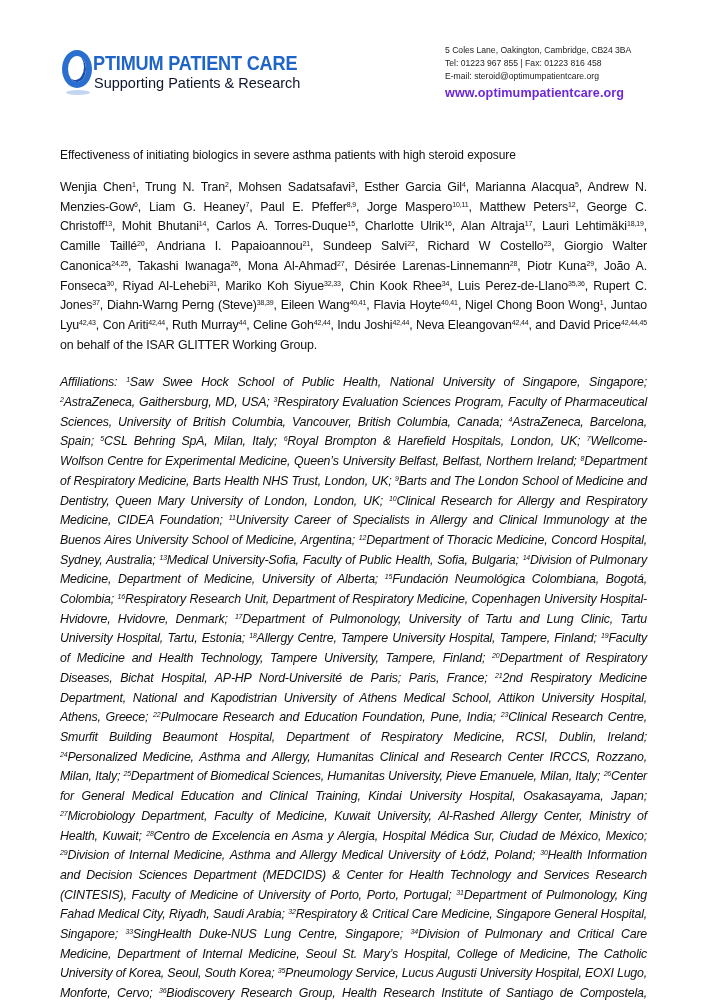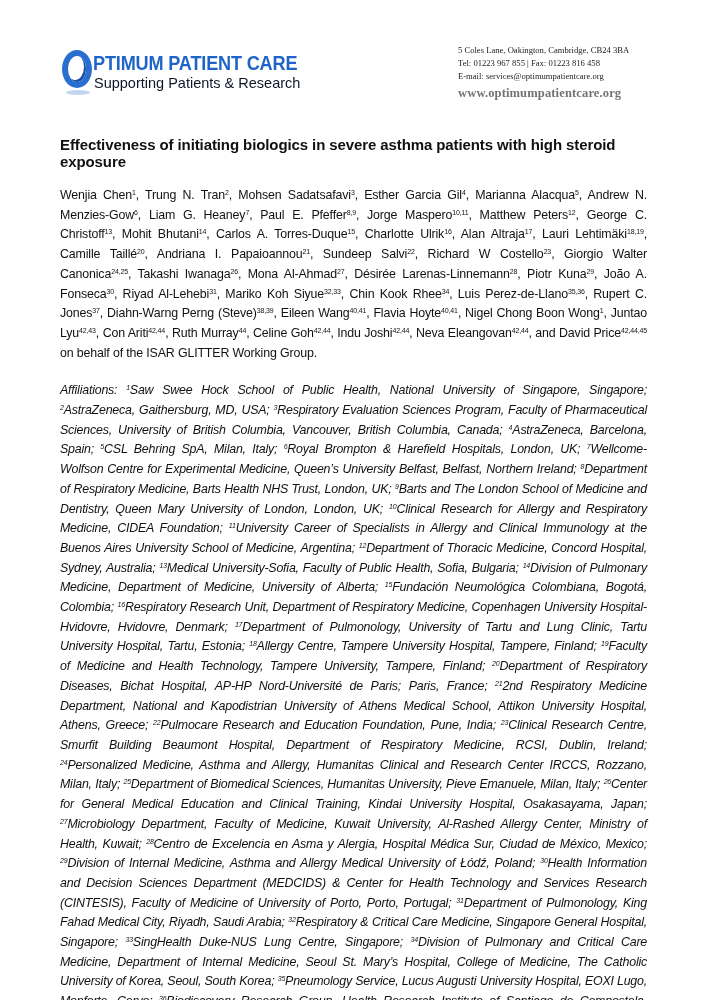--- a/index.html
+++ b/index.html
@@ -8,43 +8,43 @@
   .letterhead { position: absolute; left: 0; top: 0; width: 707px; height: 110px; }
   .logo { position: absolute; left: 60px; top: 48px; width: 240px; height: 52px; }
   .logo-ring { position: absolute; left: 2px; top: 2px; width: 30px; height: 38px; border-radius: 50%;
     border: 6px solid #2a6fd0; box-sizing: border-box;
     box-shadow: inset -2px -2px 0 #1a4fa8; }
   .logo-ring-shadow { position: absolute; left: 6px; top: 42px; width: 24px; height: 5px; border-radius: 50%; background: #a9c4ea; opacity: .7; }
   .logo-name { position: absolute; left: 33px; top: 4px; font-family: "Liberation Sans", sans-serif; font-weight: bold;
     font-size: 19.5px; color: #1f64c8; letter-spacing: -0.2px; transform: scaleX(0.93); transform-origin: left; white-space: nowrap; }
   .logo-tag { position: absolute; left: 34px; top: 27px; font-size: 14.5px; color: #0f172a; white-space: nowrap; }
 
-  .contact { position: absolute; left: 458px; top: 44px; font-size: 8.6px; line-height: 13.2px; color: #222; font-family: Liberation Serif, serif; }
-  .contact .web { font-size: 12.6px; font-weight: bold; color: #737373; margin-top: 2px; line-height: 15px; letter-spacing: 0.1px; }
+  .contact { position: absolute; left: 445px; top: 44px; font-size: 8.6px; line-height: 13.2px; color: #222; }
+  .contact .web { font-size: 12.6px; font-weight: bold; color: #6d28d9; margin-top: 2px; line-height: 15px; letter-spacing: 0.1px; }
 
   .content { position: absolute; left: 60px; top: 132px; width: 587px; font-family: "Liberation Sans", sans-serif; }
-  .title { font-weight: bold; font-size: 15px; margin: 4px 0 16px 0; letter-spacing: -0.1px; }
+  .title { font-weight: normal; font-size: 12px; margin: 16px 0 16px 0; letter-spacing: -0.1px; }
   .authors { font-size: 12.4px; line-height: 19.7px; text-align: justify; margin: 0; letter-spacing: -0.15px; }
   .affiliations { font-style: italic; font-size: 12.4px; line-height: 19.7px; text-align: justify; margin: 18px 0 0 0; letter-spacing: -0.2px; }
   sup { font-size: 7px; line-height: 0; vertical-align: 4.5px; }
 </style>
 </head>
 <body>
 
 <div class="letterhead">
   <div class="logo">
     <div class="logo-ring"></div>
     <div class="logo-ring-shadow"></div>
     <div class="logo-name">PTIMUM PATIENT CARE</div>
     <div class="logo-tag">Supporting Patients &amp; Research</div>
   </div>
   <div class="contact">
     <div>5 Coles Lane, Oakington, Cambridge, CB24 3BA</div>
     <div>Tel: 01223 967 855 | Fax: 01223 816 458</div>
-    <div>E-mail:  services@optimumpatientcare.org</div>
+    <div>E-mail:  steroid@optimumpatientcare.org</div>
     <div class="web">www.optimumpatientcare.org</div>
   </div>
 </div>
 
 <div class="content">
   <h1 class="title">Effectiveness of initiating biologics in severe asthma patients with high steroid exposure</h1>
   <p class="authors" id="authors"><span>Wenjia Chen</span><sup>1</sup>, <span>Trung N. Tran</span><sup>2</sup>, <span>Mohsen Sadatsafavi</span><sup>3</sup>, <span>Esther Garcia Gil</span><sup>4</sup>, <span>Marianna Alacqua</span><sup>5</sup>, <span>Andrew N. Menzies-Gow</span><sup>6</sup>, <span>Liam G. Heaney</span><sup>7</sup>, <span>Paul E. Pfeffer</span><sup>8,9</sup>, <span>Jorge Maspero</span><sup>10,11</sup>, <span>Matthew Peters</span><sup>12</sup>, <span>George C. Christoff</span><sup>13</sup>, <span>Mohit Bhutani</span><sup>14</sup>, <span>Carlos A. Torres-Duque</span><sup>15</sup>, <span>Charlotte Ulrik</span><sup>16</sup>, <span>Alan Altraja</span><sup>17</sup>, <span>Lauri Lehtimäki</span><sup>18,19</sup>, <span>Camille Taillé</span><sup>20</sup>, <span>Andriana I. Papaioannou</span><sup>21</sup>, <span>Sundeep Salvi</span><sup>22</sup>, <span>Richard W Costello</span><sup>23</sup>, <span>Giorgio Walter Canonica</span><sup>24,25</sup>, <span>Takashi Iwanaga</span><sup>26</sup>, <span>Mona Al-Ahmad</span><sup>27</sup>, <span>Désirée Larenas-Linnemann</span><sup>28</sup>, <span>Piotr Kuna</span><sup>29</sup>, <span>João A. Fonseca</span><sup>30</sup>, <span>Riyad Al-Lehebi</span><sup>31</sup>, <span>Mariko Koh Siyue</span><sup>32,33</sup>, <span>Chin Kook Rhee</span><sup>34</sup>, <span>Luis Perez-de-Llano</span><sup>35,36</sup>, <span>Rupert C. Jones</span><sup>37</sup>, <span>Diahn-Warng Perng (Steve)</span><sup>38,39</sup>, <span>Eileen Wang</span><sup>40,41</sup>, <span>Flavia Hoyte</span><sup>40,41</sup>, <span>Nigel Chong Boon Wong</span><sup>1</sup>, <span>Juntao Lyu</span><sup>42,43</sup>, <span>Con Ariti</span><sup>42,44</sup>, <span>Ruth Murray</span><sup>44</sup>, <span>Celine Goh</span><sup>42,44</sup>, <span>Indu Joshi</span><sup>42,44</sup>, <span>Neva Eleangovan</span><sup>42,44</sup>, and <span>David Price</span><sup>42,44,45</sup> <span>on behalf of the ISAR GLITTER Working Group.</span></p>
   <p class="affiliations" id="affiliations"><span>Affiliations:</span> <span><sup>1</sup><span>Saw Swee Hock School of Public Health, National University of Singapore, Singapore;</span></span> <span><sup>2</sup><span>AstraZeneca, Gaithersburg, MD, USA;</span></span> <span><sup>3</sup><span>Respiratory Evaluation Sciences Program, Faculty of Pharmaceutical Sciences, University of British Columbia, Vancouver, British Columbia, Canada;</span></span> <span><sup>4</sup><span>AstraZeneca, Barcelona, Spain;</span></span> <span><sup>5</sup><span>CSL Behring SpA, Milan, Italy;</span></span> <span><sup>6</sup><span>Royal Brompton &amp; Harefield Hospitals, London, UK;</span></span> <span><sup>7</sup><span>Wellcome-Wolfson Centre for Experimental Medicine, Queen’s University Belfast, Belfast, Northern Ireland;</span></span> <span><sup>8</sup><span>Department of Respiratory Medicine, Barts Health NHS Trust, London, UK;</span></span> <span><sup>9</sup><span>Barts and The London School of Medicine and Dentistry, Queen Mary University of London, London, UK;</span></span> <span><sup>10</sup><span>Clinical Research for Allergy and Respiratory Medicine, CIDEA Foundation;</span></span> <span><sup>11</sup><span>University Career of Specialists in Allergy and Clinical Immunology at the Buenos Aires University School of Medicine, Argentina;</span></span> <span><sup>12</sup><span>Department of Thoracic Medicine, Concord Hospital, Sydney, Australia;</span></span> <span><sup>13</sup><span>Medical University-Sofia, Faculty of Public Health, Sofia, Bulgaria;</span></span> <span><sup>14</sup><span>Division of Pulmonary Medicine, Department of Medicine, University of Alberta;</span></span> <span><sup>15</sup><span>Fundación Neumológica Colombiana, Bogotá, Colombia;</span></span> <span><sup>16</sup><span>Respiratory Research Unit, Department of Respiratory Medicine, Copenhagen University Hospital-Hvidovre, Hvidovre, Denmark;</span></span> <span><sup>17</sup><span>Department of Pulmonology, University of Tartu and Lung Clinic, Tartu University Hospital, Tartu, Estonia;</span></span> <span><sup>18</sup><span>Allergy Centre, Tampere University Hospital, Tampere, Finland;</span></span> <span><sup>19</sup><span>Faculty of Medicine and Health Technology, Tampere University, Tampere, Finland;</span></span> <span><sup>20</sup><span>Department of Respiratory Diseases,  Bichat Hospital, AP-HP Nord-Université de Paris; Paris, France; </span></span> <span><sup>21</sup><span>2nd Respiratory Medicine Department, National and Kapodistrian University of Athens Medical School, Attikon University Hospital, Athens, Greece;</span></span> <span><sup>22</sup><span>Pulmocare Research and Education Foundation, Pune, India;</span></span> <span><sup>23</sup><span>Clinical Research Centre, Smurfit Building Beaumont Hospital, Department of Respiratory Medicine, RCSI, Dublin, Ireland;</span></span> <span><sup>24</sup><span>Personalized Medicine, Asthma and Allergy, Humanitas Clinical and Research Center IRCCS, Rozzano, Milan, Italy;</span></span> <span><sup>25</sup><span>Department of Biomedical Sciences, Humanitas University, Pieve Emanuele, Milan, Italy;</span></span> <span><sup>26</sup><span>Center for General Medical Education and Clinical Training, Kindai University Hospital, Osakasayama, Japan;</span></span> <span><sup>27</sup><span>Microbiology Department, Faculty of Medicine, Kuwait University, Al-Rashed Allergy Center, Ministry of Health, Kuwait;</span></span> <span><sup>28</sup><span>Centro de Excelencia en Asma y Alergia, Hospital Médica Sur, Ciudad de México, Mexico;</span></span> <span><sup>29</sup><span>Division of Internal Medicine, Asthma and Allergy Medical University of Łódź, Poland;</span></span> <span><sup>30</sup><span>Health Information and Decision Sciences Department (MEDCIDS) &amp; Center for Health Technology and Services Research (CINTESIS), Faculty of Medicine of University of Porto, Porto, Portugal;</span></span> <span><sup>31</sup><span>Department of Pulmonology, King Fahad Medical City, Riyadh, Saudi Arabia;</span></span> <span><sup>32</sup><span>Respiratory &amp; Critical Care Medicine, Singapore General Hospital, Singapore;</span></span> <span><sup>33</sup><span>SingHealth Duke-NUS Lung Centre, Singapore;</span></span> <span><sup>34</sup><span>Division of Pulmonary and Critical Care Medicine, Department of Internal Medicine, Seoul St. Mary’s Hospital, College of Medicine, The Catholic University of Korea, Seoul, South Korea;</span></span> <span><sup>35</sup><span>Pneumology Service, Lucus Augusti University Hospital, EOXI Lugo, Monforte, Cervo;</span></span> <span><sup>36</sup><span>Biodiscovery Research Group, Health Research Institute of Santiago de Compostela, Spain;</span></span> <span><sup>37</sup><span>Research and Knowledge Exchange, Plymouth Marjon University, Plymouth,</span></span></p>
 </div>
 

